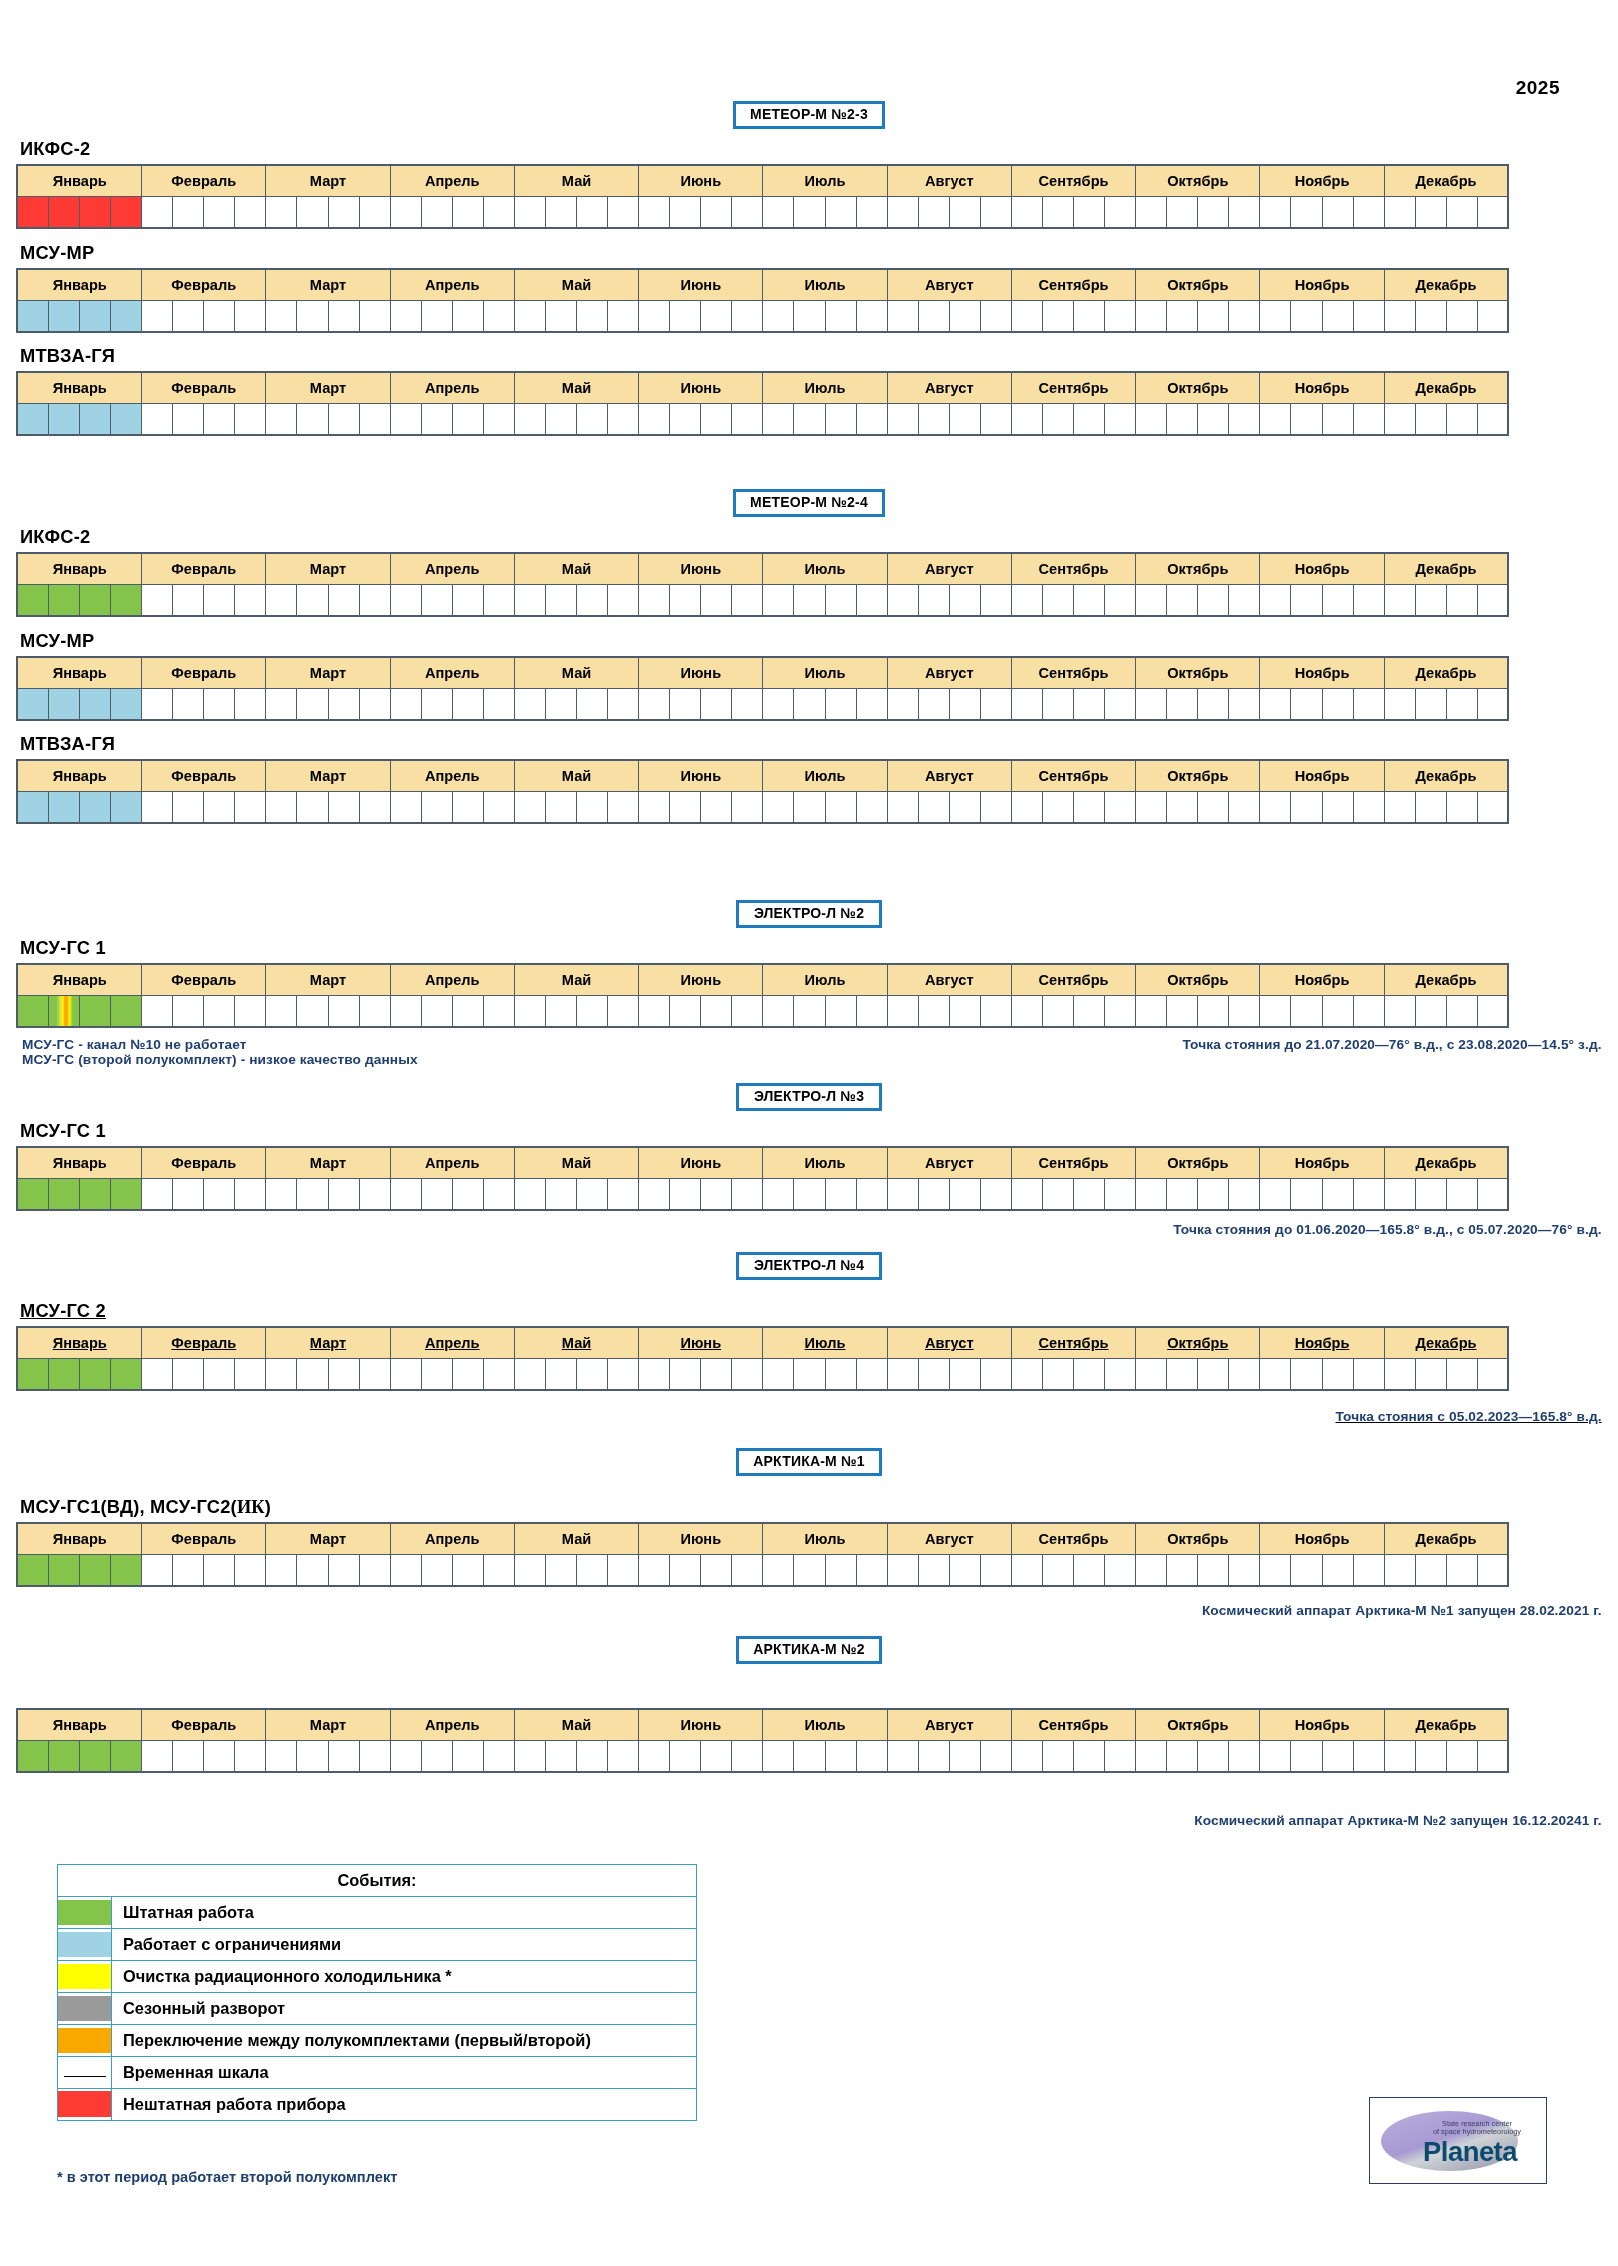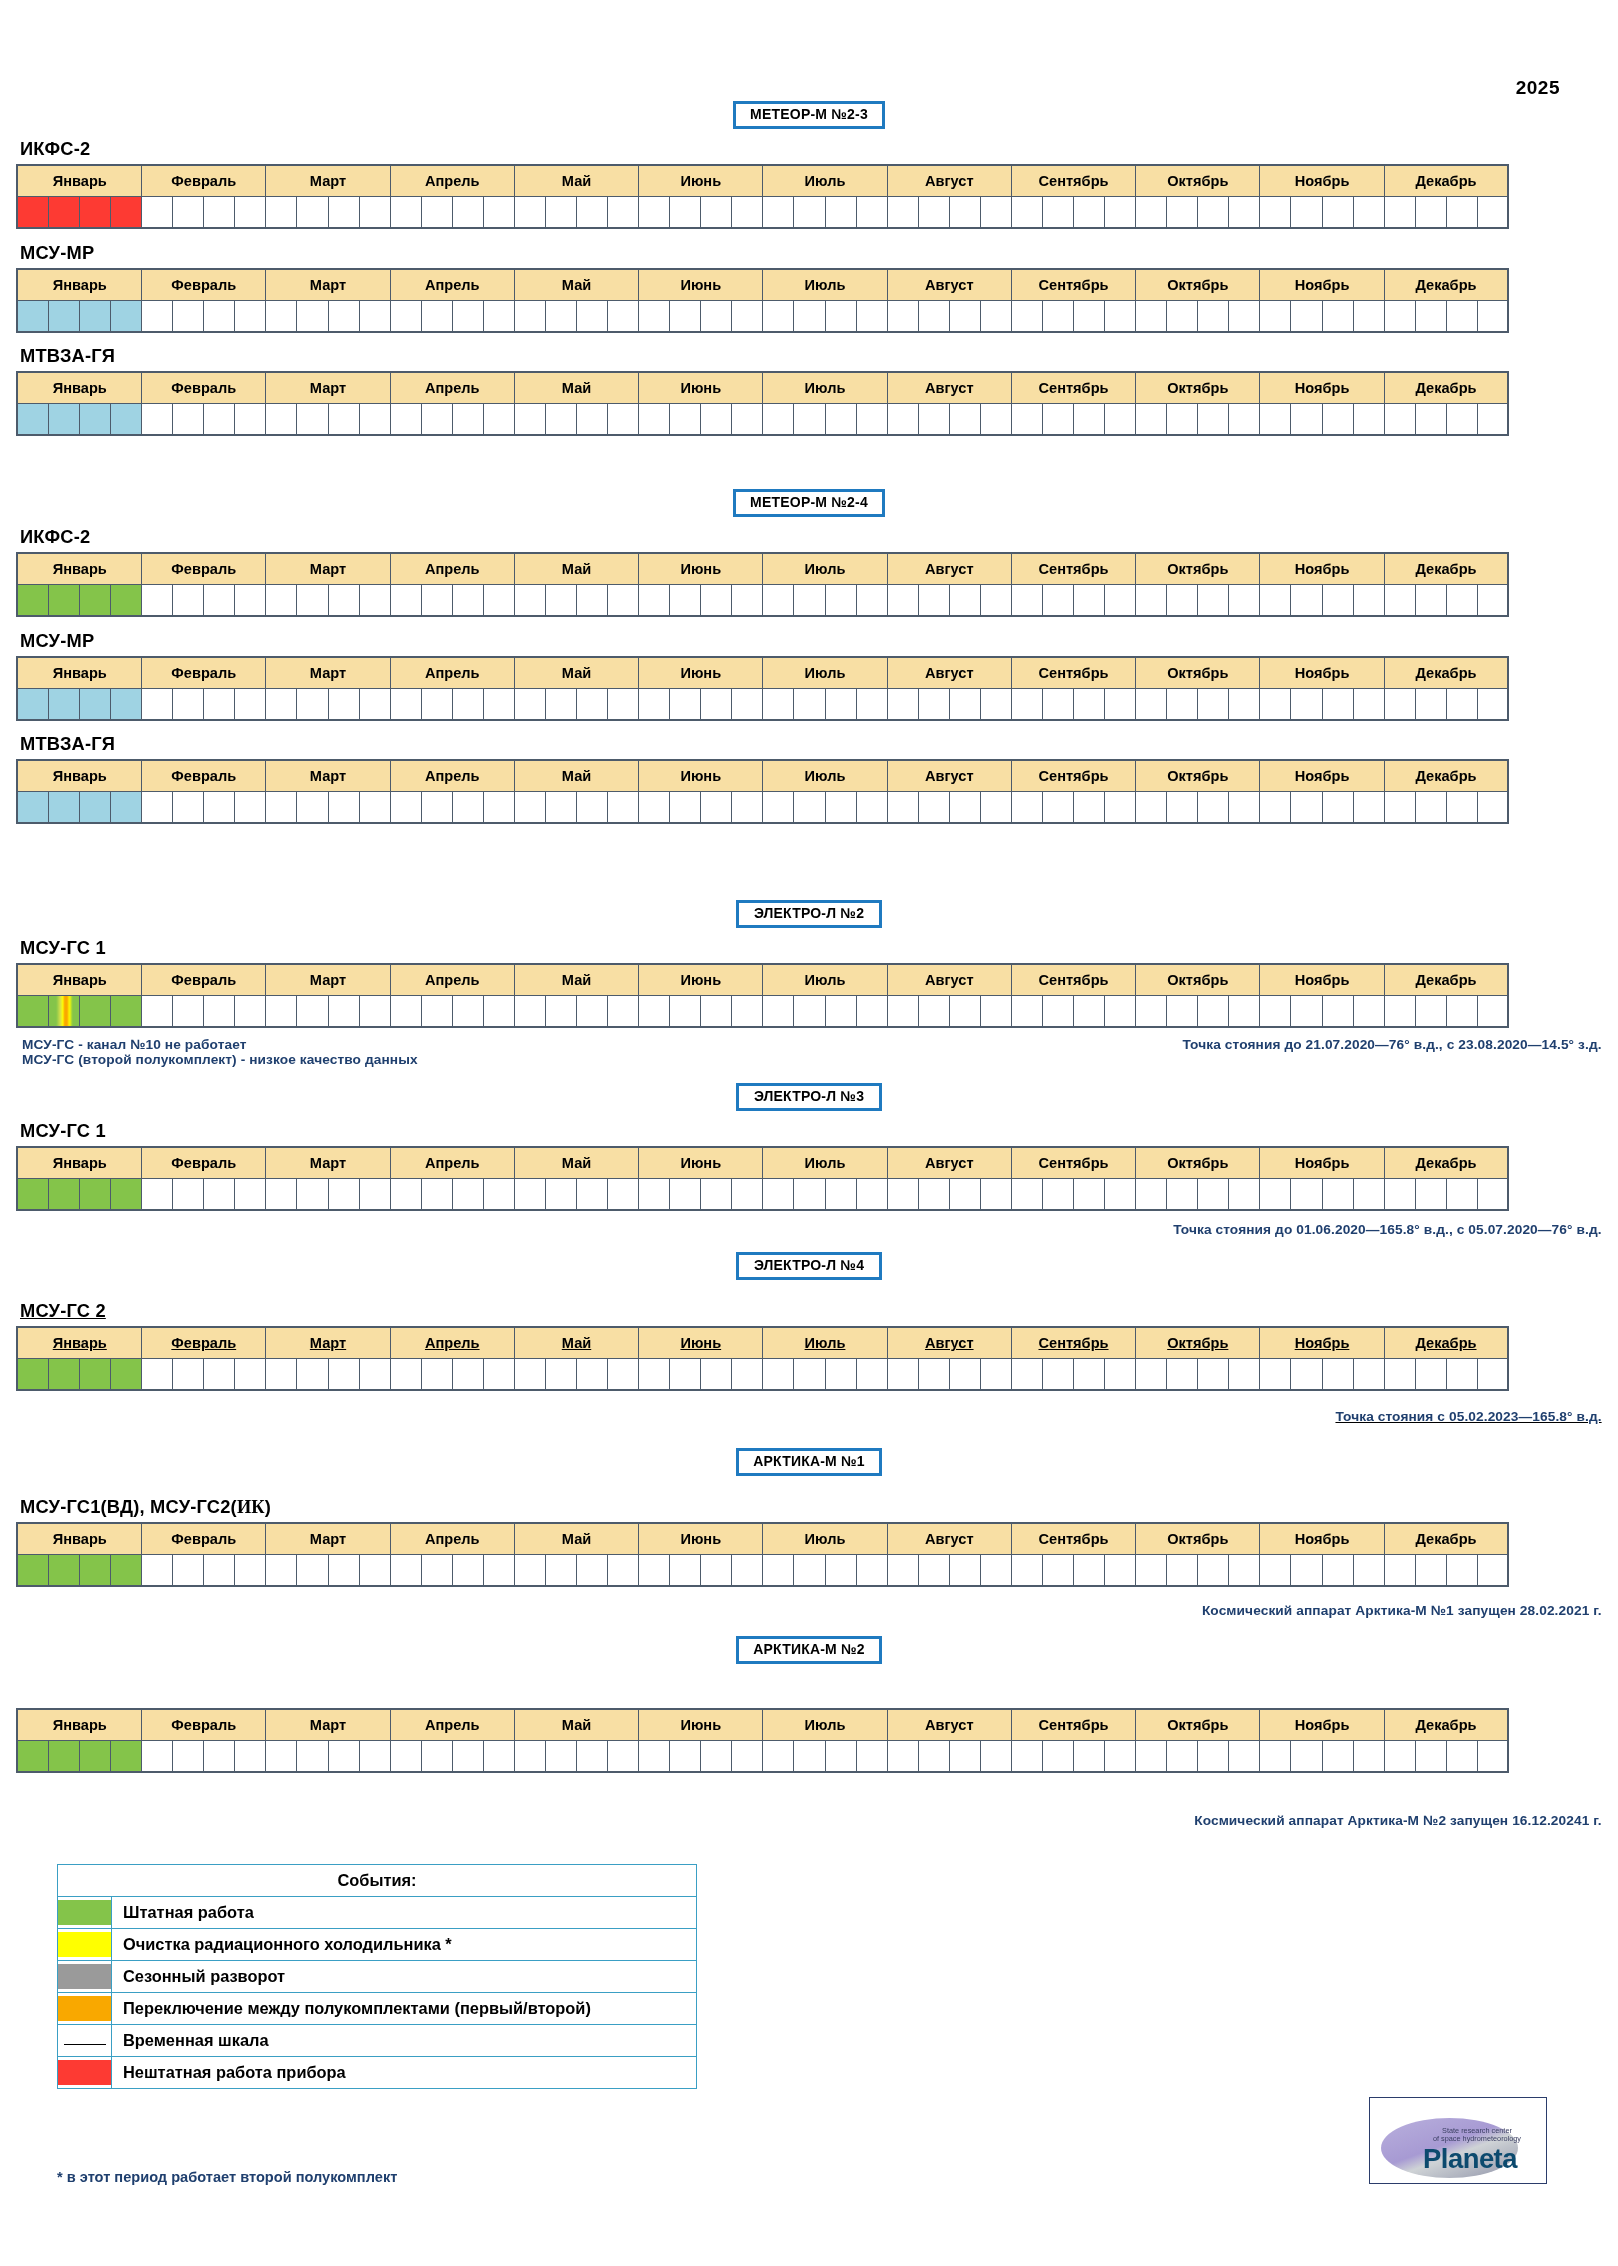--- a/index.html
+++ b/index.html
@@ -112,21 +112,21 @@
   .footnote {
     position:absolute; left:57px; top:2169px;
     color:#1f3f6e; font-size:14.6px; font-weight:bold;
   }
 
   
   .logo-box {
     position:absolute; left:1369px; top:2097px;
     width:176px; height:85px;
     border:1.8px solid #2b3d6b; background:#fff;
-    display:flex; align-items:flex-end; justify-content:center;
+    display:flex; align-items:center; justify-content:center;
   }
   .logo-inner { position:relative; width:161px; height:71px; }
   .logo-ell {
     position:absolute; left:3.7px; top:5.5px; width:137px; height:60px;
     border-radius:50%;
     background:linear-gradient(160deg,#b9b0dd 0%,#a79ad3 45%,#cfd3d6 58%,#8f93a8 100%);
   }
   .logo-sub {
     position:absolute; left:40px; top:14.6px; width:119px;
     font-size:7.3px; line-height:8.2px; color:#3b3f63;
@@ -980,20 +980,26 @@
   <table class="legend">
     <tbody>
         <tr>
       <td class="lg-head" colspan="2">События:</td>
     </tr>
     <tr>
       <td class="sw">
             <div class="c-green"></div>
           </td>
       <td class="tl">Штатная работа</td>
+    </tr>
+    <tr>
+      <td class="sw">
+            <div class="c-blue"></div>
+          </td>
+      <td class="tl">Работает с ограничениями</td>
     </tr>
     <tr>
       <td class="sw">
             <div class="c-yellow"></div>
           </td>
       <td class="tl">Очистка радиационного холодильника *</td>
     </tr>
     <tr>
       <td class="sw">
             <div class="c-grey"></div>

